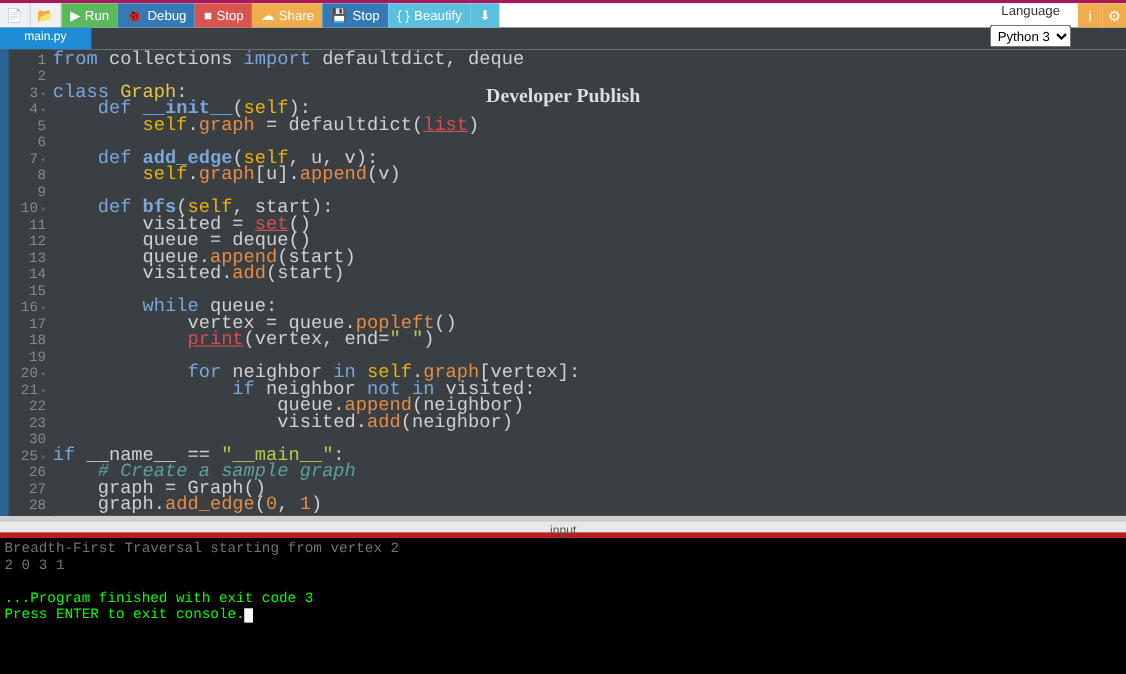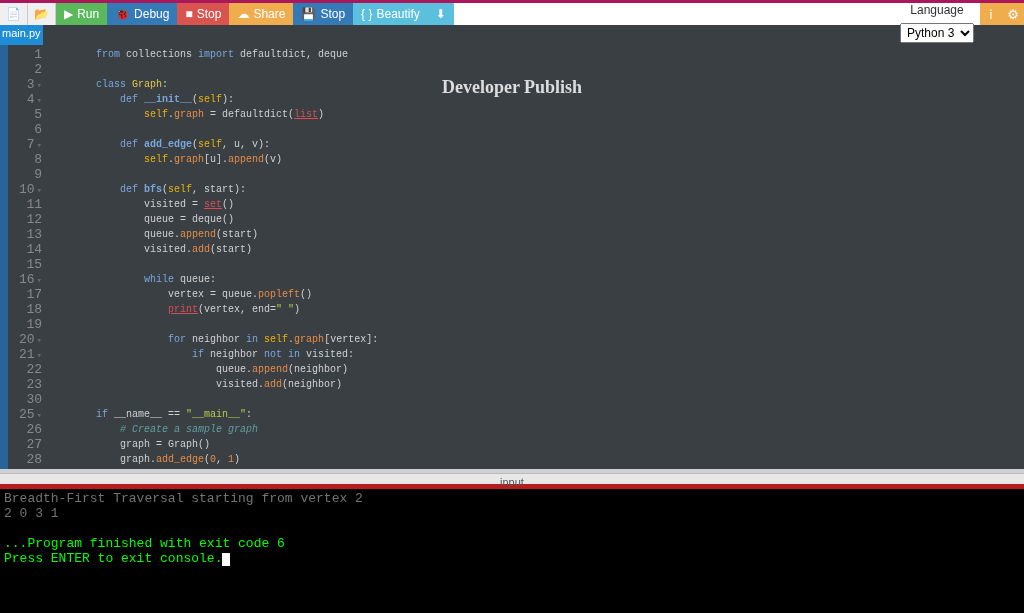--- a/index.html
+++ b/index.html
@@ -18,28 +18,28 @@
 .tool-beautify { background: #5bc0de; }
 .tool-download { background: #5bc0de; }
 .spacer { flex: 1; }
 .lang-box { display: flex; align-items: center; gap: 6px; padding: 0 6px; color: #333; font-size: 12px; flex-direction: column; }
 .lang-select { font-size: 12px; padding: 1px 2px; }
 .tool-square { width: 22px; display: flex; align-items: center; justify-content: center; color: #fff; }
 .sq-orange { background: #f0ad4e; }
 .sq-orange2 { background: #f0ad4e; }
 
 .tabs { height: 20px; background: #3a3f44; display: flex; }
-.tab { background: #1f8dd6; color: #fff; padding: 2px 2px; font-size: 11px; }
+.tab { background: #1f8dd6; color: #fff; padding: 2px 22px; font-size: 11px; }
 
 .editor-area { display: flex; height: 424px; background: #3a3f44; position: relative; }
 .left-strip { width: 8px; background: #2a6496; }
 .gutter { width: 40px; background: #3a3f44; color: #888; font-family: 'Courier New', monospace; font-size: 13px; line-height: 15px; padding-top: 2px; text-align: right; padding-right: 6px; }
 .gutter-line { height: 15px; }
 .gutter-line .fold { color: #666; font-size: 9px; margin-left: 2px; }
-.code { flex: 1; font-family: 'Courier New', monospace; font-size: 10px; line-height: 15px; padding-top: 2px; white-space: pre; overflow: hidden; margin-left: 48px; }
+.code { flex: 1; font-family: 'Courier New', monospace; font-size: 17px; line-height: 15px; padding-top: 2px; white-space: pre; overflow: hidden; }
 .code-line { height: 15px; }
 .kw { color: #7aa6da; }
 .cls { color: #e7c547; }
 .fn { color: #7aa6da; font-weight: bold; }
 .self { color: #eab308; }
 .attr { color: #e78c45; }
 .builtin { color: #d54e53; text-decoration: underline; }
 .str { color: #b9ca4a; }
 .num { color: #e78c45; }
 .cmt { color: #5f9ea0; font-style: italic; }
@@ -143,14 +143,14 @@
   <div class="code" id="code"><div class="code-line"><span class="kw">from</span><span class="plain"> collections </span><span class="kw">import</span><span class="plain"> defaultdict, deque</span></div><div class="code-line">&nbsp;</div><div class="code-line"><span class="kw">class</span><span class="plain"> </span><span class="cls">Graph</span><span class="plain">:</span></div><div class="code-line"><span class="plain">    </span><span class="kw">def</span><span class="plain"> </span><span class="fn">__init__</span><span class="plain">(</span><span class="self">self</span><span class="plain">):</span></div><div class="code-line"><span class="plain">        </span><span class="self">self</span><span class="plain">.</span><span class="attr">graph</span><span class="plain"> = defaultdict(</span><span class="builtin">list</span><span class="plain">)</span></div><div class="code-line">&nbsp;</div><div class="code-line"><span class="plain">    </span><span class="kw">def</span><span class="plain"> </span><span class="fn">add_edge</span><span class="plain">(</span><span class="self">self</span><span class="plain">, u, v):</span></div><div class="code-line"><span class="plain">        </span><span class="self">self</span><span class="plain">.</span><span class="attr">graph</span><span class="plain">[u].</span><span class="attr">append</span><span class="plain">(v)</span></div><div class="code-line">&nbsp;</div><div class="code-line"><span class="plain">    </span><span class="kw">def</span><span class="plain"> </span><span class="fn">bfs</span><span class="plain">(</span><span class="self">self</span><span class="plain">, start):</span></div><div class="code-line"><span class="plain">        visited = </span><span class="builtin">set</span><span class="plain">()</span></div><div class="code-line"><span class="plain">        queue = deque()</span></div><div class="code-line"><span class="plain">        queue.</span><span class="attr">append</span><span class="plain">(start)</span></div><div class="code-line"><span class="plain">        visited.</span><span class="attr">add</span><span class="plain">(start)</span></div><div class="code-line">&nbsp;</div><div class="code-line"><span class="plain">        </span><span class="kw">while</span><span class="plain"> queue:</span></div><div class="code-line"><span class="plain">            vertex = queue.</span><span class="attr">popleft</span><span class="plain">()</span></div><div class="code-line"><span class="plain">            </span><span class="builtin">print</span><span class="plain">(vertex, end=</span><span class="str">" "</span><span class="plain">)</span></div><div class="code-line">&nbsp;</div><div class="code-line"><span class="plain">            </span><span class="kw">for</span><span class="plain"> neighbor </span><span class="kw">in</span><span class="plain"> </span><span class="self">self</span><span class="plain">.</span><span class="attr">graph</span><span class="plain">[vertex]:</span></div><div class="code-line"><span class="plain">                </span><span class="kw">if</span><span class="plain"> neighbor </span><span class="kw">not in</span><span class="plain"> visited:</span></div><div class="code-line"><span class="plain">                    queue.</span><span class="attr">append</span><span class="plain">(neighbor)</span></div><div class="code-line"><span class="plain">                    visited.</span><span class="attr">add</span><span class="plain">(neighbor)</span></div><div class="code-line">&nbsp;</div><div class="code-line"><span class="kw">if</span><span class="plain"> __name__ == </span><span class="str">"__main__"</span><span class="plain">:</span></div><div class="code-line"><span class="plain">    </span><span class="cmt"># Create a sample graph</span></div><div class="code-line"><span class="plain">    graph = Graph()</span></div><div class="code-line"><span class="plain">    graph.</span><span class="attr">add_edge</span><span class="plain">(</span><span class="num">0</span><span class="plain">, </span><span class="num">1</span><span class="plain">)</span></div></div>
   <div class="watermark">Developer Publish</div>
 </div>
 
 <div class="divider"></div>
 <div class="input-bar">input</div>
 
 <div class="console"><span class="white">Breadth-First Traversal starting from vertex 2</span>
 <span class="white">2 0 3 1 </span>
 <span></span>
-<span>...Program finished with exit code 6</span>
+<span>...Program finished with exit code 3</span>
 <span>Press ENTER to exit console.</span><span class="cursor"></span></div>
 
 </body></html>

